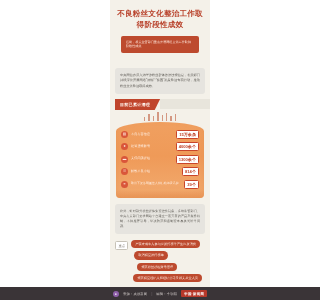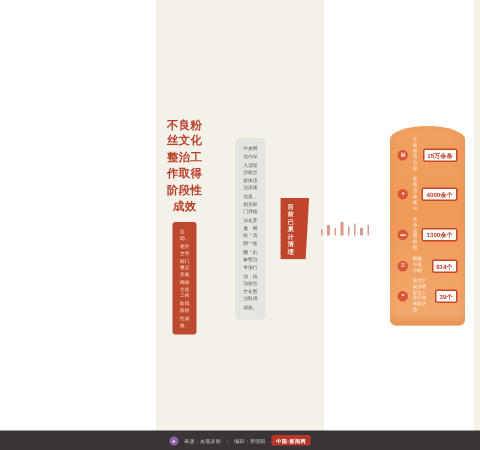--- a/index.html
+++ b/index.html
@@ -17,24 +17,24 @@
     position: relative;
     width: 320px;
     height: 300px;
     background: #ffffff;
     display: flex;
     justify-content: center;
   }
   
   .column {
     position: relative;
-    width: 112px;
+    width: 100px;
     background: #f4f1e9;
     display: flex;
-    align-items: center;
+    flex-direction: column;
   }
 
   
   .hero {
     background: #f4f1e9;
     padding: 9px 6px 7px 6px;
     text-align: center;
   }
   .hero-title {
     color: #b8412a;

